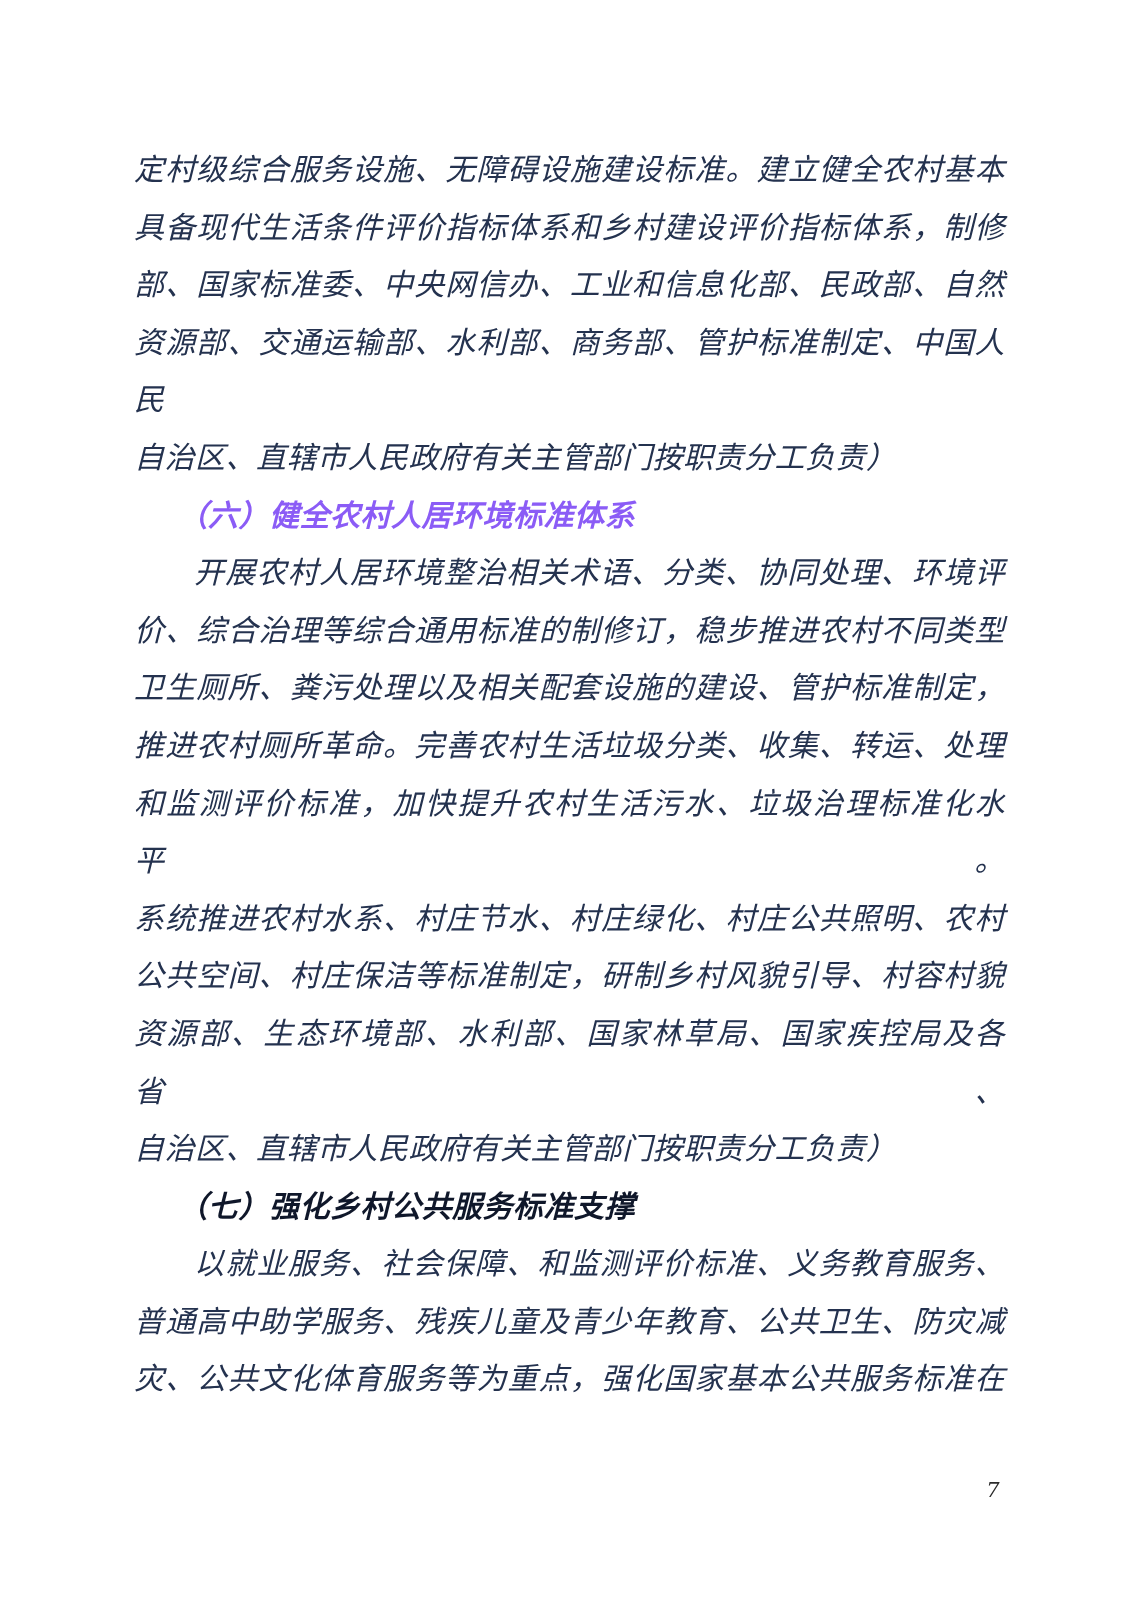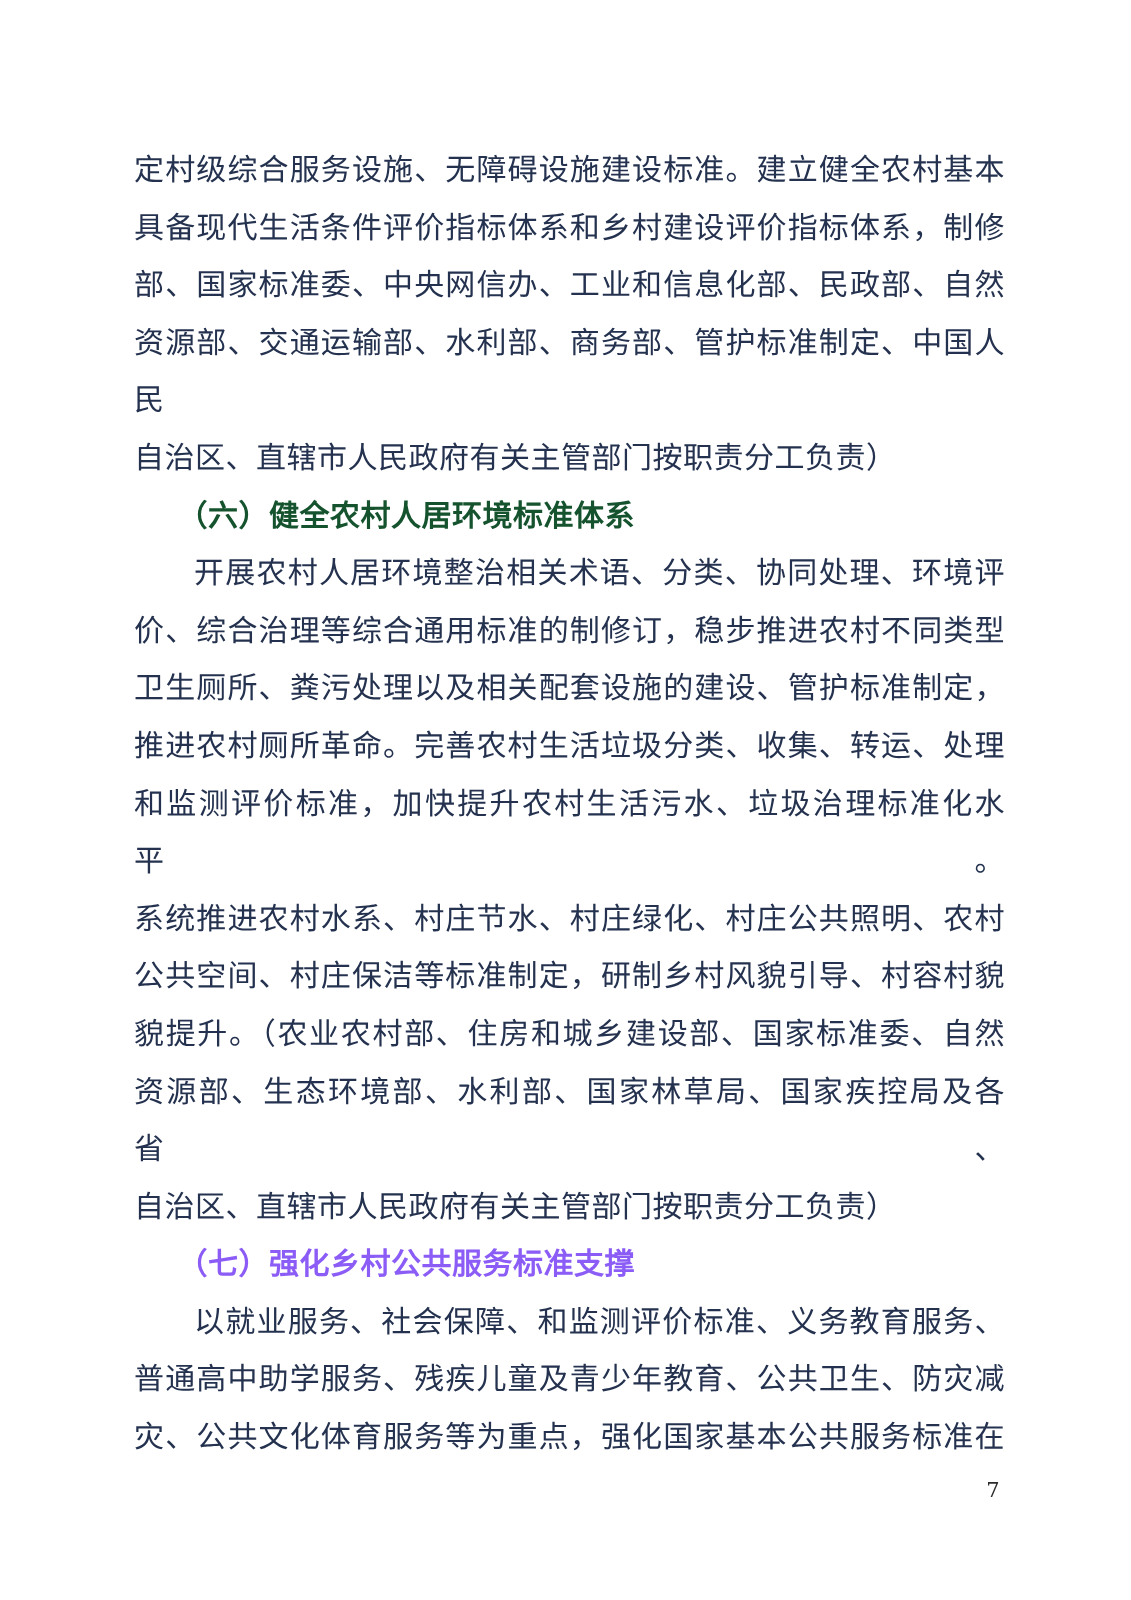--- a/index.html
+++ b/index.html
@@ -13,20 +13,21 @@
     position: relative;
     overflow: hidden;
     font-family: "DejaVu Serif", "Liberation Serif", serif;
   }
   .page {
     position: absolute;
     left: 0;
     top: 0;
     width: 1075px;
     height: 1600px;
+    font-style: italic;
   }
   .doc-body {
     position: absolute;
     left: 134px;
     top: 141px;
     width: 871px;
   }
   .line {
     font-size: 30px;
     line-height: 57.6px;
@@ -65,30 +66,29 @@
 </head>
 <body>
 
 <div class="page">
   <div class="doc-body" id="doc-body" style="color: rgb(36, 50, 79);">
       <div class="line">定村级综合服务设施、无障碍设施建设标准。建立健全农村基本</div>
       <div class="line">具备现代生活条件评价指标体系和乡村建设评价指标体系，制修</div>
       <div class="line">部、国家标准委、中央网信办、工业和信息化部、民政部、自然</div>
       <div class="line">资源部、交通运输部、水利部、商务部、管护标准制定、中国人民</div>
       <div class="line para-end">自治区、直辖市人民政府有关主管部门按职责分工负责）</div>
-      <div class="heading" style="color: #14532d;">（六）健全农村人居环境标准体系</div>
+      <div class="heading" style="color: #8b5cf6;">（六）健全农村人居环境标准体系</div>
       <div class="line indent">开展农村人居环境整治相关术语、分类、协同处理、环境评</div>
       <div class="line">价、综合治理等综合通用标准的制修订，稳步推进农村不同类型</div>
       <div class="line">卫生厕所、粪污处理以及相关配套设施的建设、管护标准制定，</div>
       <div class="line">推进农村厕所革命。完善农村生活垃圾分类、收集、转运、处理</div>
       <div class="line">和监测评价标准，加快提升农村生活污水、垃圾治理标准化水平。</div>
       <div class="line">系统推进农村水系、村庄节水、村庄绿化、村庄公共照明、农村</div>
       <div class="line">公共空间、村庄保洁等标准制定，研制乡村风貌引导、村容村貌</div>
-      <div class="line">貌提升。（农业农村部、住房和城乡建设部、国家标准委、自然</div>
       <div class="line">资源部、生态环境部、水利部、国家林草局、国家疾控局及各省、</div>
       <div class="line para-end">自治区、直辖市人民政府有关主管部门按职责分工负责）</div>
-      <div class="heading" style="color: #8b5cf6;">（七）强化乡村公共服务标准支撑</div>
+      <div class="heading" style="color: #0f172a;">（七）强化乡村公共服务标准支撑</div>
       <div class="line indent">以就业服务、社会保障、和监测评价标准、义务教育服务、</div>
       <div class="line">普通高中助学服务、残疾儿童及青少年教育、公共卫生、防灾减</div>
       <div class="line">灾、公共文化体育服务等为重点，强化国家基本公共服务标准在</div>
     </div>
   <div class="page-number" style="color: rgb(43, 43, 43);">7</div>
 </div>
 
 </body></html>

